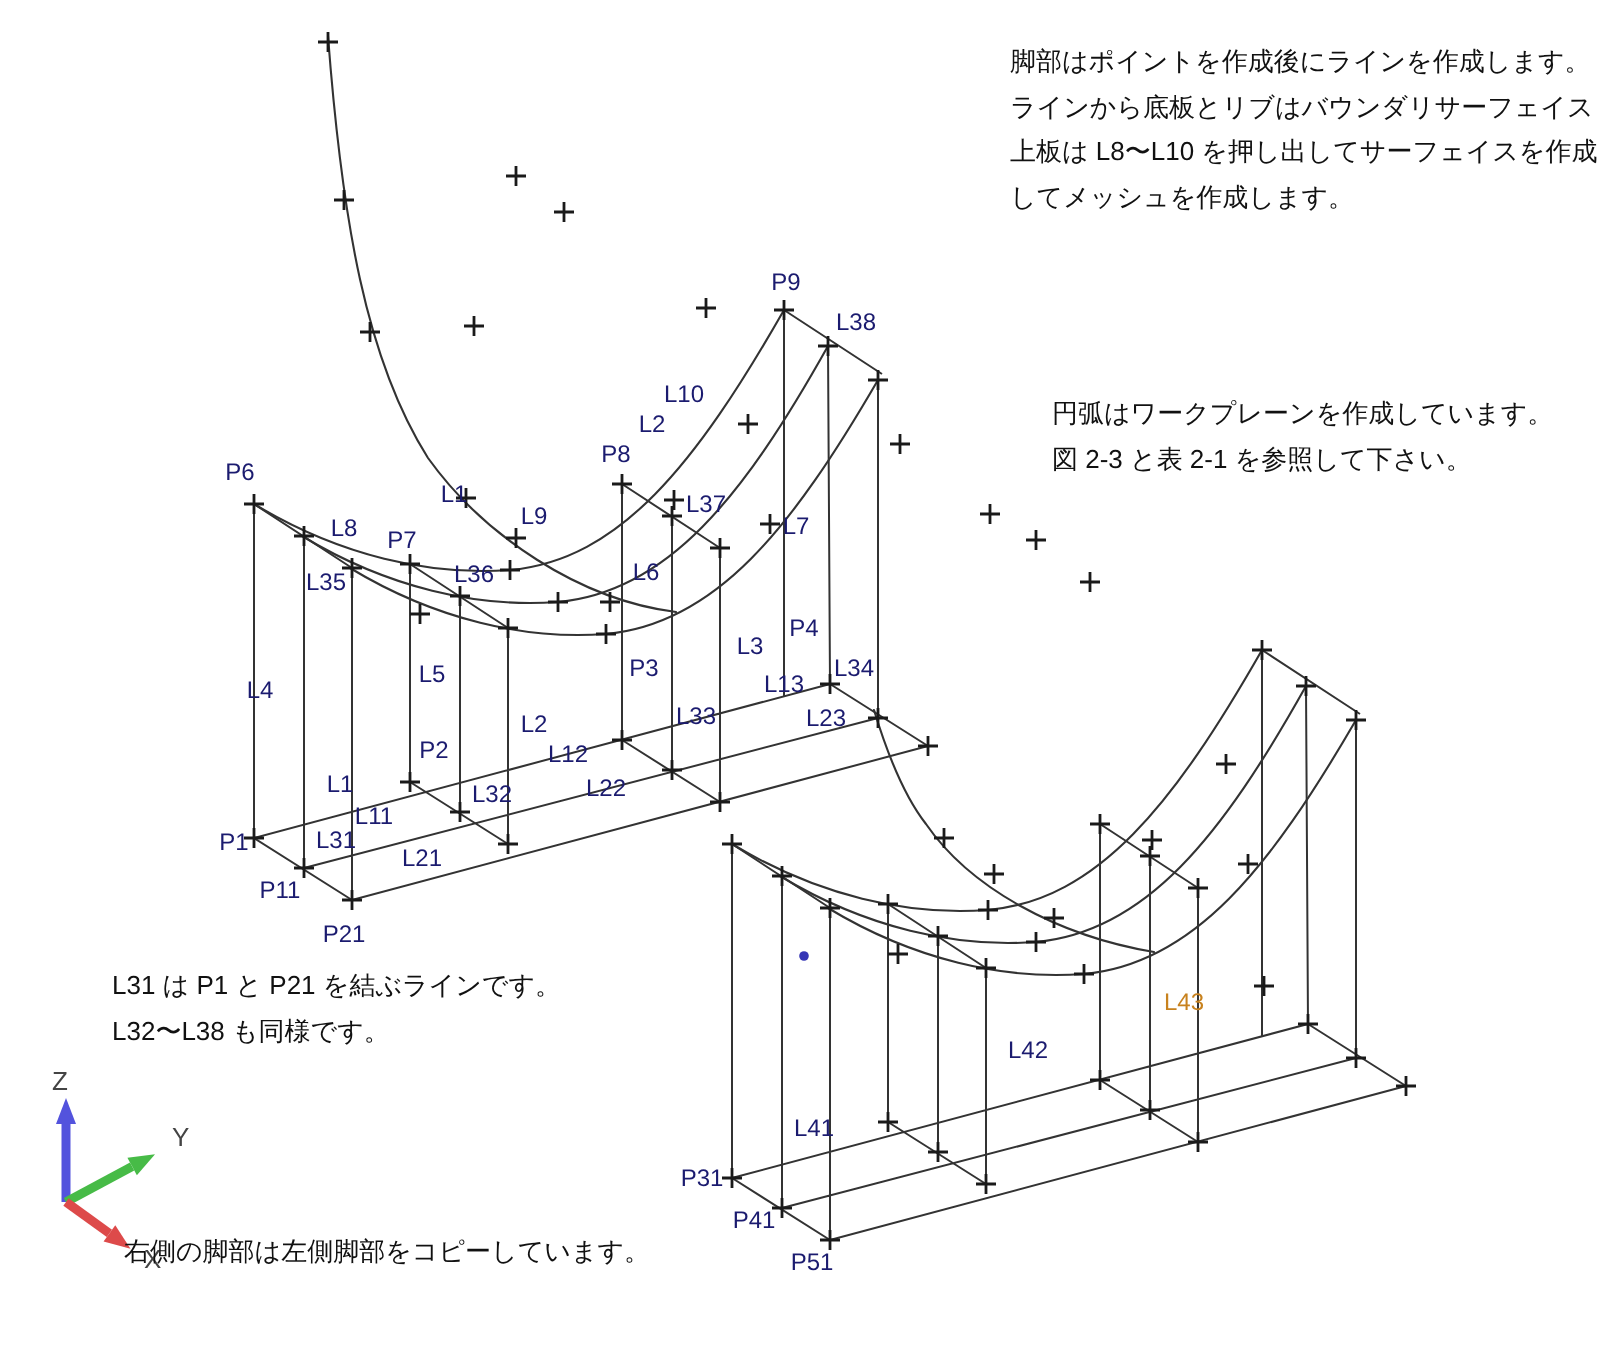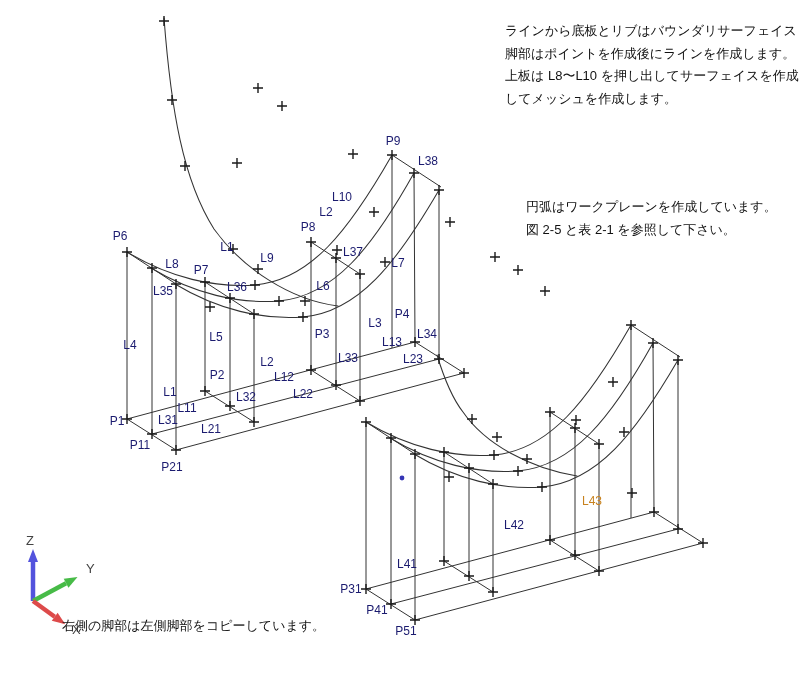--- a/index.html
+++ b/index.html
@@ -76,25 +76,29 @@
       <polygon points="33,549 38,562 28,562" fill="#5353dd"></polygon>
       <text x="26" y="545" font-size="13px" font-family="&quot;Liberation Sans&quot;, sans-serif" fill="#444444">Z</text>
       <line x1="33" y1="601" x2="66.0695575874279" y2="583.2553593433314" stroke="#47bb47" stroke-width="4.5"></line>
       <polygon points="77.52464107225427,577.1087291807416 68.43364611150088,587.6611606836492 63.70546906335491,578.8495580030136" fill="#47bb47"></polygon>
       <text x="86" y="573" font-size="13px" font-family="&quot;Liberation Sans&quot;, sans-serif" fill="#444444">Y</text>
       <line x1="33" y1="601" x2="54.71052090611281" y2="616.7214116906334" stroke="#dd4a4a" stroke-width="4.5"></line>
       <polygon points="65.23976848617208,624.3460392486073 51.7779718453536,620.7711222983486 57.64306996687203,612.6717010829183" fill="#dd4a4a"></polygon>
       <text x="72" y="634" font-size="13px" font-family="&quot;Liberation Sans&quot;, sans-serif" fill="#444444">X</text>
     </svg>
   <div class="note" id="note-top_right" style="left: 505px; top: 20px;">
+      <div>脚部はポイントを作成後にラインを作成します。</div>
       <div>ラインから底板とリブはバウンダリサーフェイス</div>
-      <div>脚部はポイントを作成後にラインを作成します。</div>
       <div>上板は L8〜L10 を押し出してサーフェイスを作成</div>
       <div>してメッシュを作成します。</div>
     </div>
   <div class="note" id="note-mid_right" style="left: 526px; top: 196px;">
       <div>円弧はワークプレーンを作成しています。</div>
-      <div>図 2-5 と表 2-1 を参照して下さい。</div>
+      <div>図 2-3 と表 2-1 を参照して下さい。</div>
+    </div>
+  <div class="note" id="note-left_note" style="left: 56px; top: 482px;">
+      <div>L31 は P1 と P21 を結ぶラインです。</div>
+      <div>L32〜L38 も同様です。</div>
     </div>
   <div class="note" id="note-bottom_note" style="left: 62px; top: 615px;">
       <div>右側の脚部は左側脚部をコピーしています。</div>
     </div>
 </div>
 
 </body></html>

